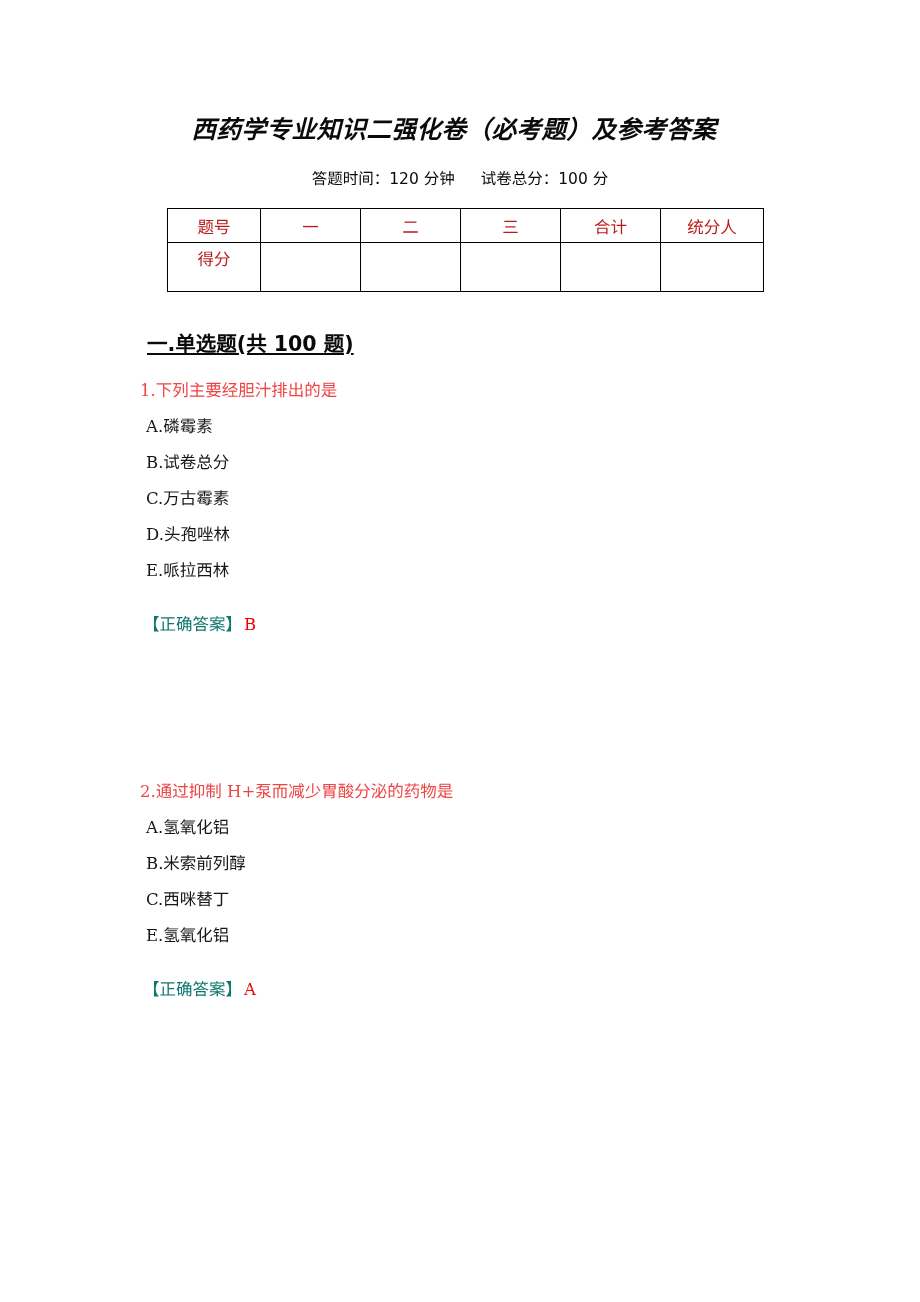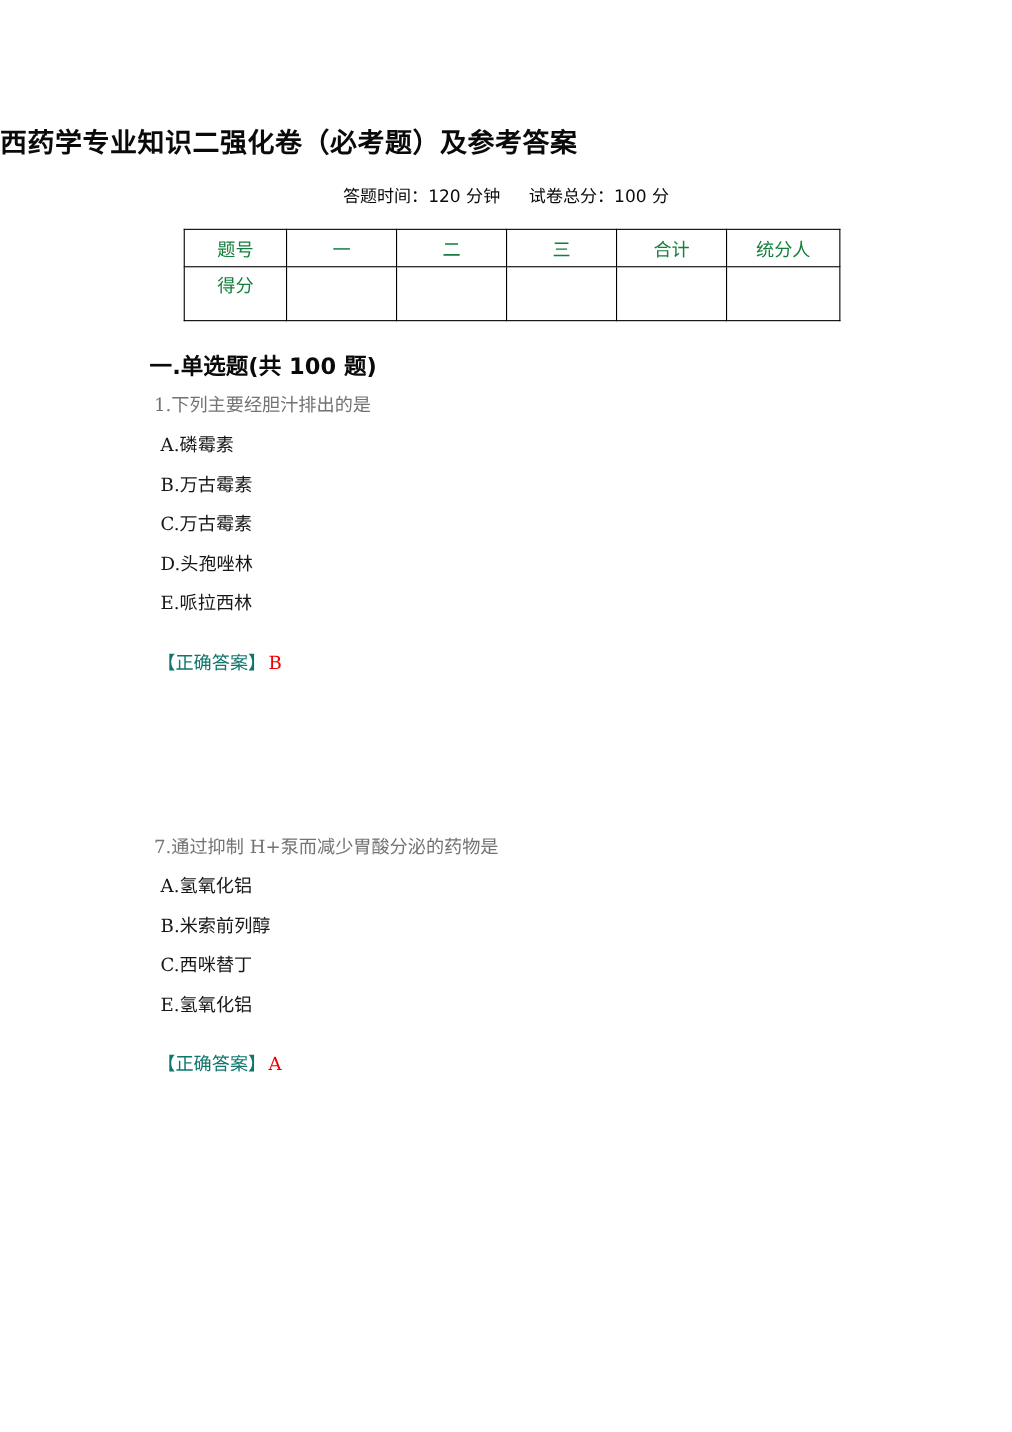--- a/index.html
+++ b/index.html
@@ -28,28 +28,29 @@
   }
 
   
   .doc-title {
     margin: 0;
     padding: 0;
     position: absolute;
     left: 0;
     top: 113px;
     width: 908px;
-    text-align: left;
+    text-align: center;
     font-family: "DejaVu Sans", "Liberation Sans", sans-serif;
     font-weight: bold;
     font-size: 24.5px;
     letter-spacing: 0.5px;
     line-height: 34px;
     color: #0a0a0a;
     white-space: nowrap;
+    font-style: italic;
   }
 
   .doc-subtitle {
     position: absolute;
     left: 0;
     top: 167px;
     width: 920px;
     text-align: center;
     font-family: "DejaVu Sans", "Liberation Sans", sans-serif;
     font-weight: normal;
@@ -75,21 +76,21 @@
     width: 590px;
     table-layout: fixed;
     border: 1px solid #9e9ba8;
   }
   table.score-table td {
     border: 1px solid #000000;
     text-align: center;
     vertical-align: middle;
     font-family: Liberation Serif, serif;
     font-size: 16.5px;
-    color: #15803d;
+    color: #b91c1c;
     padding: 0;
     margin-top: 11px;
   }
   table.score-table tr.row-head td { height: 33px; }
   table.score-table tr.row-score td { height: 45px; }
   table.score-table td.c0 { width: 92px; }
   table.score-table td.c1,
   table.score-table td.c2,
   table.score-table td.c3,
   table.score-table td.c4 { width: 99px; }
@@ -101,41 +102,42 @@
 
   
   .content {
     position: absolute;
     left: 0;
     top: 318px;
     width: 920px;
   }
 
   .section-heading {
-    margin: 0;
+    margin: 11px;
     padding: 0 0 0 136px;
     font-family: "DejaVu Sans", "Liberation Sans", sans-serif;
     font-weight: bold;
     font-size: 20.5px;
     line-height: 30px;
     color: #0a0a0a;
     height: 42px;
+    text-decoration: underline;
   }
 
   .question-block {
     margin: 0;
     padding: 0;
   }
 
   .q-stem {
     padding-left: 140px;
     font-size: 16.5px;
     line-height: 18px;
     height: 36px;
-    color: #737373;
+    color: #ef4444;
     font-family: "DejaVu Serif", "Liberation Serif", serif;
   }
 
   .q-option {
     padding-left: 146px;
     font-size: 16.5px;
     line-height: 18px;
     height: 36px;
     color: #171717;
     font-family: "DejaVu Serif", "Liberation Serif", serif;
@@ -195,34 +197,34 @@
     </table>
   </div>
 
   <div class="content">
 
     <div class="section-heading">一.单选题(共 100 题)</div>
 
     <div class="question-block">
       <div class="q-stem">1.下列主要经胆汁排出的是</div>
       <div class="q-option">A.磷霉素</div>
-      <div class="q-option">B.万古霉素</div>
+      <div class="q-option">B.试卷总分</div>
       <div class="q-option">C.万古霉素</div>
       <div class="q-option">D.头孢唑林</div>
       <div class="q-option">E.哌拉西林</div>
       <div class="q-pre-answer-gap"></div>
       <div class="q-answer">
         <span class="ans-tag">【正确答案】</span><span class="ans-value">B</span>
       </div>
     </div>
 
     <div class="q-gap-large"></div>
 
     <div class="question-block">
-      <div class="q-stem">7.通过抑制 H+泵而减少胃酸分泌的药物是</div>
+      <div class="q-stem">2.通过抑制 H+泵而减少胃酸分泌的药物是</div>
       <div class="q-option">A.氢氧化铝</div>
       <div class="q-option">B.米索前列醇</div>
       <div class="q-option">C.西咪替丁</div>
       <div class="q-option">E.氢氧化铝</div>
       <div class="q-pre-answer-gap"></div>
       <div class="q-answer">
         <span class="ans-tag">【正确答案】</span><span class="ans-value">A</span>
       </div>
     </div>
 

